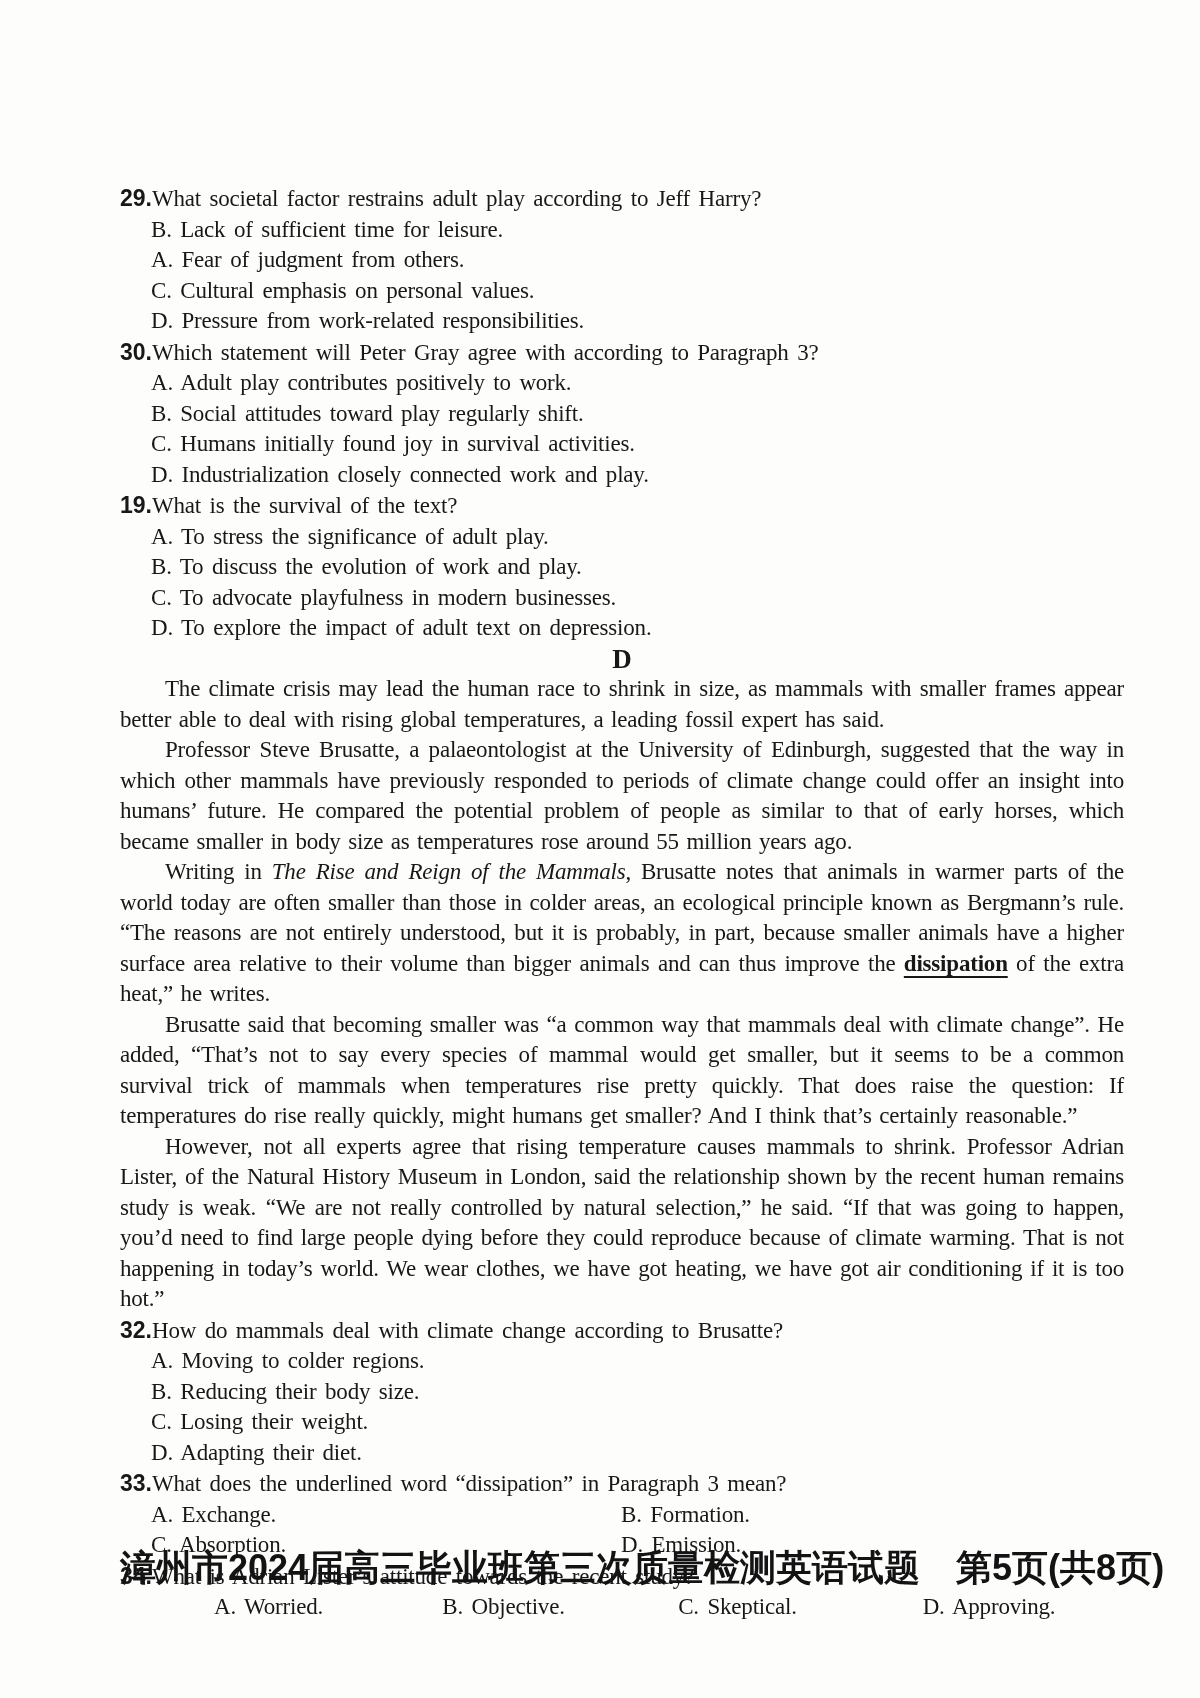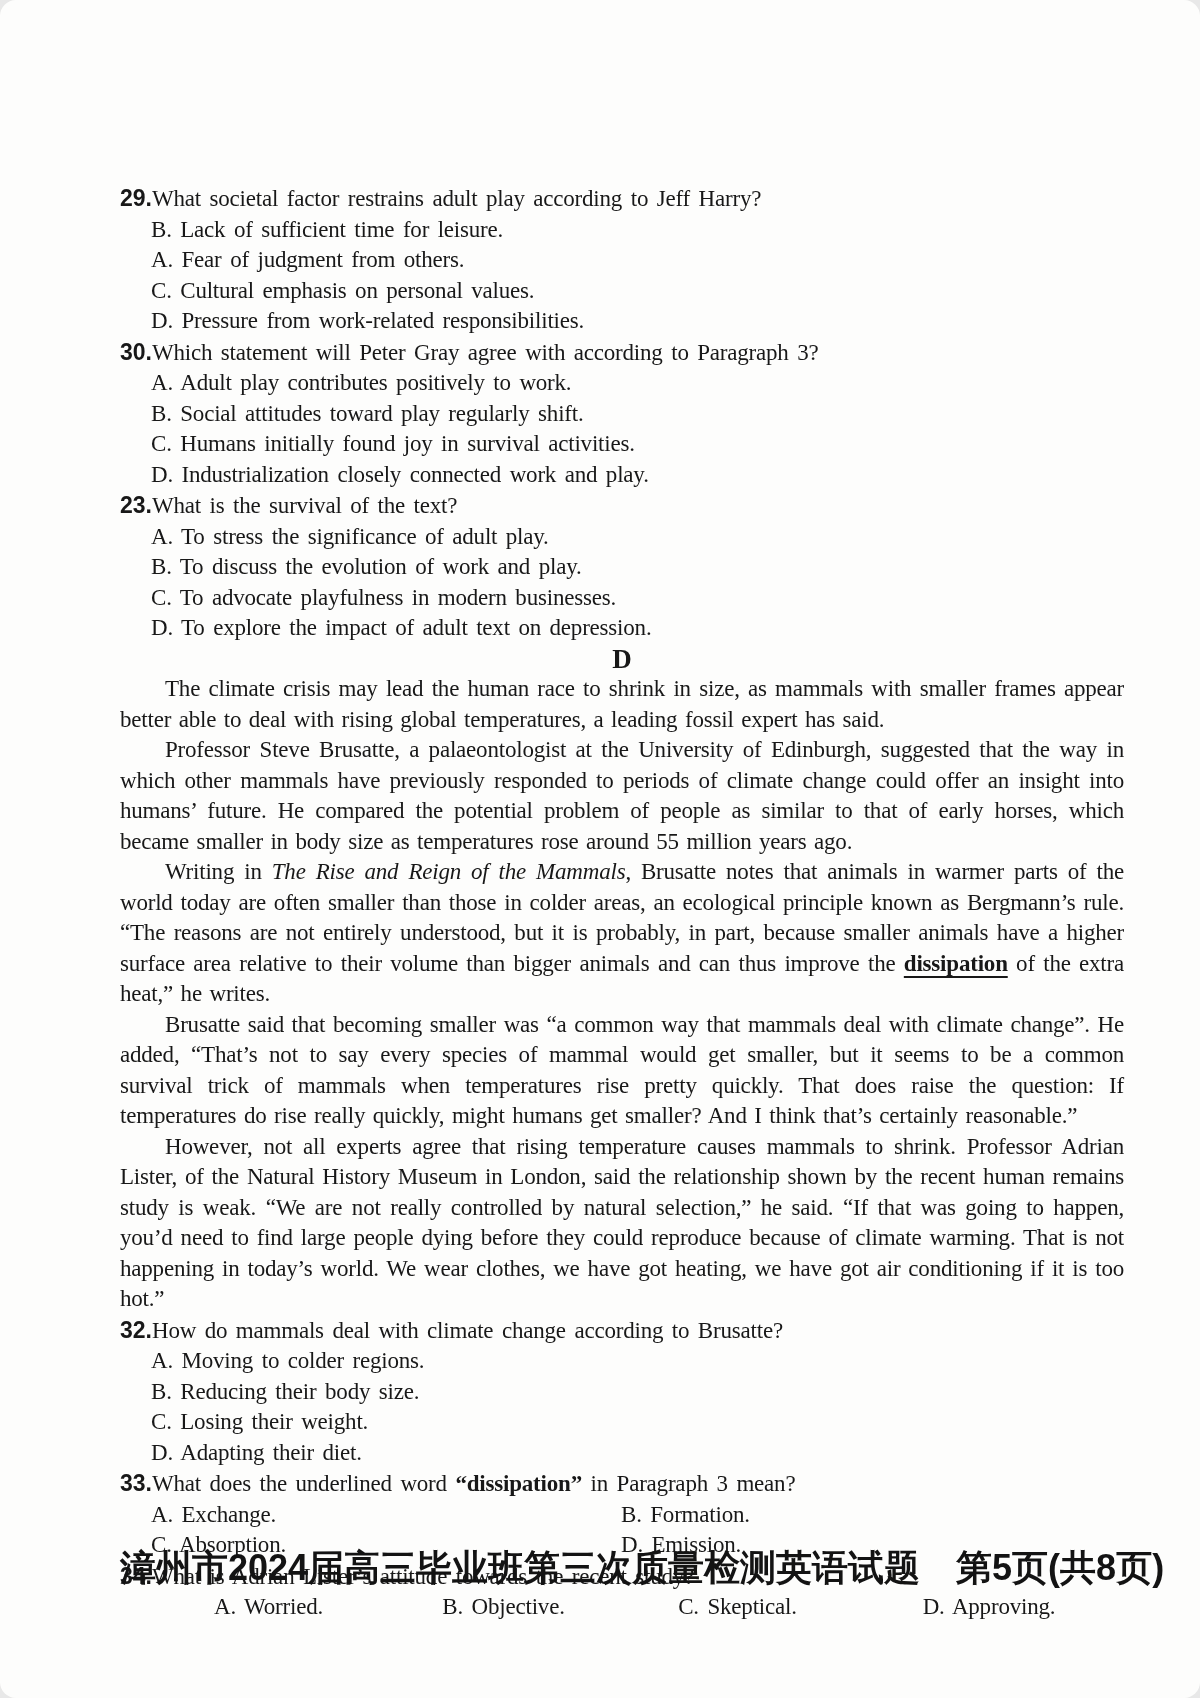--- a/index.html
+++ b/index.html
@@ -4,21 +4,20 @@
 <style>
   html,body{margin:0;padding:0;background:#e8e8e8;}
   .page{
     position:relative;
     width:1200px;height:1698px;
     background:#fdfdfc;
     font-family:"Liberation Serif","DejaVu Serif",serif;
     color:#181818;
     overflow:hidden;
     margin:0 auto;
-    border-radius:16px;
   }
   .content{
     position:absolute;
     top:183px;left:120px;width:1004px;
     font-size:23px;line-height:30.5px;
     letter-spacing:-0.2px;
   }
   .q-line{word-spacing:3px;}
   .qnum{font-family:"Liberation Sans","DejaVu Sans",sans-serif;font-weight:bold;letter-spacing:0;}
   .opt{padding-left:31px;word-spacing:3px;}
@@ -35,21 +34,21 @@
     margin:0;text-indent:45px;text-align:justify;
     word-spacing:2px;
   }
   .book-title{font-style:italic;}
   .uword{
     font-weight:bold;
     text-decoration:underline;
     text-decoration-thickness:2px;
     text-underline-offset:5px;
   }
-  .bold-word{font-weight:bold;}
+  .bold-word{font-weight:normal;}
   .footer{
     position:absolute;
     top:1552px;left:120px;width:1004px;
     text-align:center;
     font-family:"Liberation Sans","DejaVu Sans",sans-serif;
     font-weight:bold;
     font-size:36px;line-height:32px;
     color:#131313;
     white-space:nowrap;
   }
@@ -71,21 +70,21 @@
 
     <div>
       <div class="q-line"><span class="qnum">30.</span><span>Which statement will Peter Gray agree with according to Paragraph 3?</span></div>
       <div class="opt">A. Adult play contributes positively to work.</div>
       <div class="opt">B. Social attitudes toward play regularly shift.</div>
       <div class="opt">C. Humans initially found joy in survival activities.</div>
       <div class="opt">D. Industrialization closely connected work and play.</div>
     </div>
 
     <div>
-      <div class="q-line"><span class="qnum">23.</span><span>What is the survival of the text?</span></div>
+      <div class="q-line"><span class="qnum">19.</span><span>What is the survival of the text?</span></div>
       <div class="opt">A. To stress the significance of adult play.</div>
       <div class="opt">B. To discuss the evolution of work and play.</div>
       <div class="opt">C. To advocate playfulness in modern businesses.</div>
       <div class="opt">D. To explore the impact of adult text on depression.</div>
     </div>
 
     <div class="section-label">D</div>
 
     <p class="para">The climate crisis may lead the human race to shrink in size, as mammals with smaller frames appear better able to deal with rising global temperatures, a leading fossil expert has said.</p>
     <p class="para">Professor Steve Brusatte, a palaeontologist at the University of Edinburgh, suggested that the way in which other mammals have previously responded to periods of climate change could offer an insight into humans’ future. He compared the potential problem of people as similar to that of early horses, which became smaller in body size as temperatures rose around 55 million years ago.</p>

